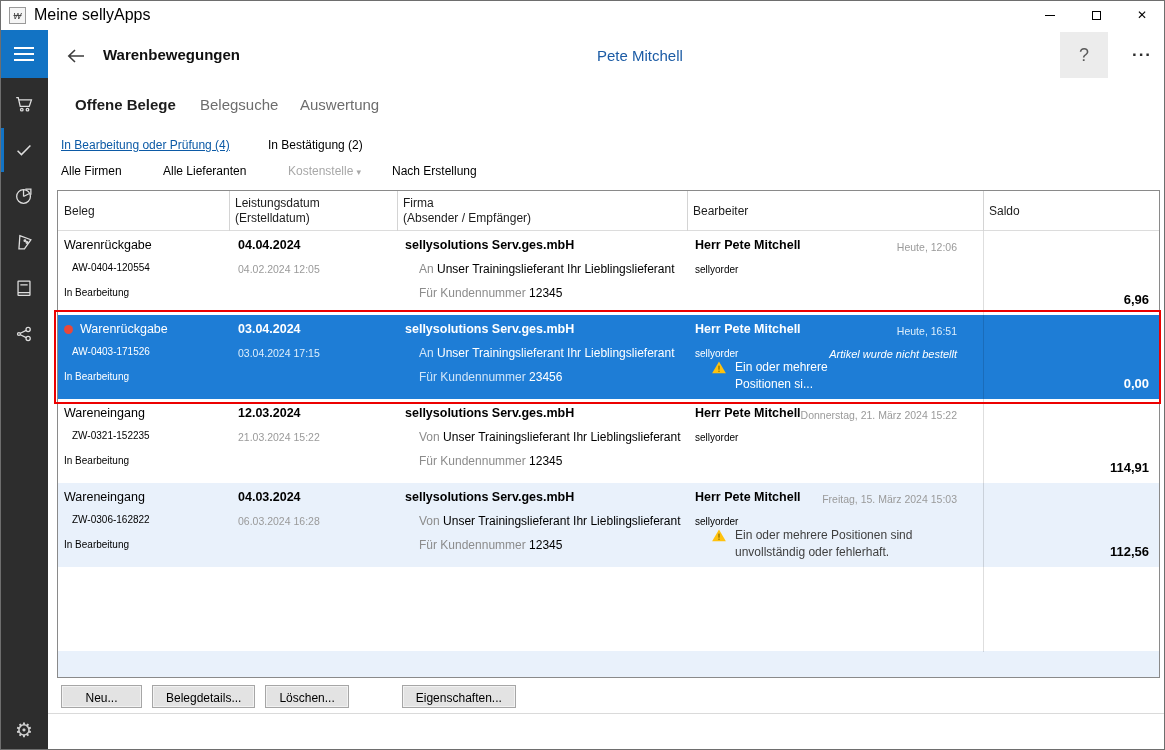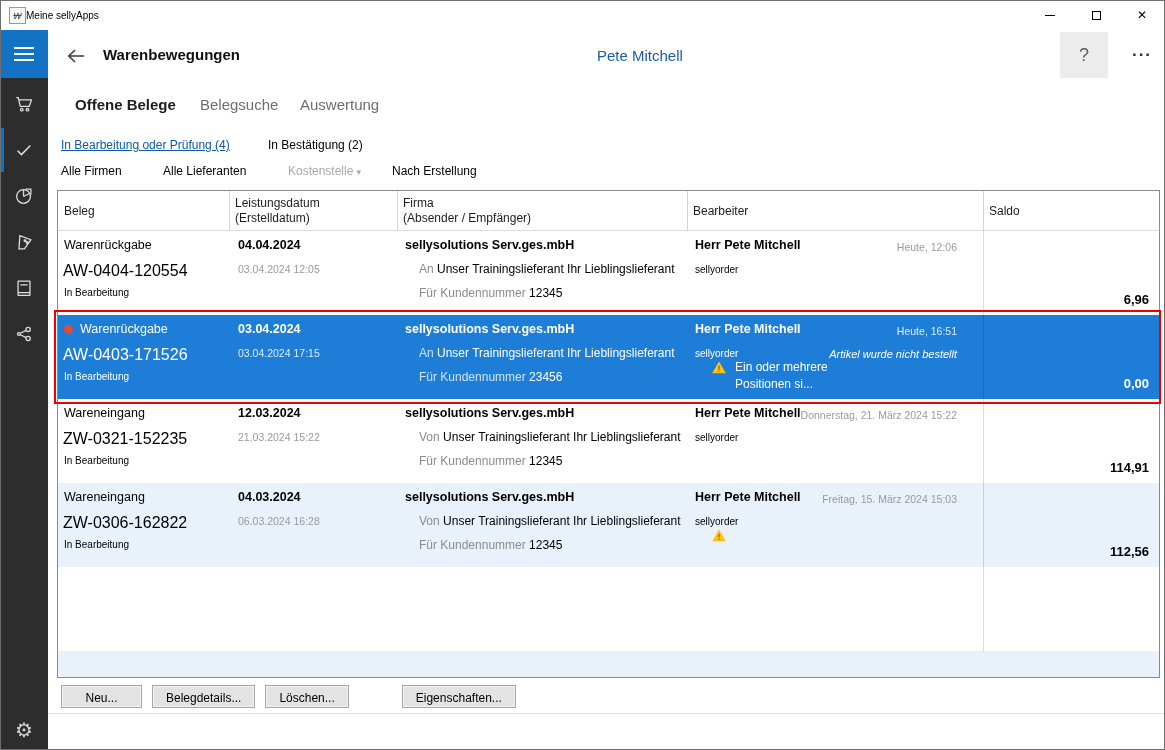--- a/index.html
+++ b/index.html
@@ -8,21 +8,21 @@
     font-family:"Liberation Sans", sans-serif;
     background:#fff; position:relative; overflow:hidden;
     -webkit-font-smoothing:antialiased;
   }
   .frame { position:absolute; inset:0; border:1px solid #6e6e6e; pointer-events:none; z-index:50; }
 
   
   .titlebar { position:absolute; left:0; top:0; width:1165px; height:30px; background:#fff; display:flex; align-items:center; }
   .app-icon { width:17px; height:17px; margin-left:9px; border:1px solid #9a9a9a; background:#f5f5f5;
               font-size:11px; line-height:14px; text-align:center; color:#444; font-style:italic; text-decoration:line-through; }
-  .titlebar-title { margin-left:0; font-size:10px; color:#000; }
+  .titlebar-title { margin-left:8px; font-size:16px; color:#000; }
   .win-controls { margin-left:auto; display:flex; height:30px; }
   .win-btn { width:46px; height:30px; display:flex; align-items:center; justify-content:center; color:#000; font-size:12px; }
   .glyph-min { width:10px; height:1px; background:#000; display:block; }
   .glyph-max { width:9px; height:9px; border:1px solid #000; display:block; }
 
   
   .sidebar { position:absolute; left:0; top:30px; width:48px; height:720px; background:#2d2d2d; }
   .hamburger { width:48px; height:48px; background:#1273c4; display:flex; flex-direction:column; align-items:center; justify-content:center; gap:4px; }
   .hamburger span { width:20px; height:2px; background:#fff; }
   .side-items { margin-top:3px; }
@@ -67,21 +67,21 @@
 
   .row { position:relative; height:84px; color:#000; }
   .row--alt { background:#e9f1fb; }
   .row--selected { background:#1e7dd6; color:#fff; }
   .empty-row { height:86px; background:#fff; }
   .bottom-strip { position:absolute; left:0; bottom:0; width:100%; height:26px; background:#e9f1fb; }
 
   .row > div { position:absolute; }
   .c-type   { left:6px;  top:7px;  font-size:12.5px; font-weight:normal; display:flex; align-items:center; }
   .dot { width:9px; height:9px; border-radius:50%; background:#e8483b; margin-right:7px; display:inline-block; }
-  .c-number { left:5px;  top:31px; font-size:16px; }
+  .c-number { left:14px;  top:31px; font-size:10px; }
   .c-status { left:6px;  top:56px; font-size:10px; }
   .c-date1  { left:180px; top:7px;  font-size:12.5px; font-weight:bold; }
   .c-date2  { left:180px; top:32px; font-size:10.5px; color:#9a9a9a; }
   .c-company{ left:347px; top:7px;  font-size:12.5px; font-weight:bold; }
   .c-dir    { left:361px; top:31px; font-size:12px; }
   .c-cust   { left:361px; top:55px; font-size:12px; }
   .muted    { color:#8c8c8c;text-align:right; }
   .c-editor { left:637px; top:7px;  font-size:12.5px; font-weight:bold; }
   .c-timestamp { left:637px; top:10px; width:262px; text-align:right; font-size:10.5px; color:#9a9a9a; }
   .c-app    { left:637px; top:33px; font-size:10px; }
@@ -229,21 +229,21 @@
       <div class="hsep hsep-4"></div>
     </div>
 
     <div class="row">
       <div class="c-type">
           <span>Warenrückgabe</span>
         </div>
       <div class="c-number">AW-0404-120554</div>
       <div class="c-status">In Bearbeitung</div>
       <div class="c-date1">04.04.2024</div>
-      <div class="c-date2">03.04.2024 12:05</div>
+      <div class="c-date2">04.02.2024 12:05</div>
       <div class="c-company">sellysolutions Serv.ges.mbH</div>
       <div class="c-dir"><span class="muted">An</span> <span>Unser Trainingslieferant Ihr Lieblingslieferant</span></div>
       <div class="c-cust"><span class="muted">Für Kundennummer</span> <span>12345</span></div>
       <div class="c-editor">Herr Pete Mitchell</div>
       <div class="c-timestamp">Heute, 12:06</div>
       <div class="c-app">sellyorder</div>
       <div class="c-saldo">6,96</div>
     </div>
 
     <div class="row row--selected">
@@ -303,20 +303,21 @@
       <div class="c-cust"><span class="muted">Für Kundennummer</span> <span>12345</span></div>
       <div class="c-editor">Herr Pete Mitchell</div>
       <div class="c-timestamp">Freitag, 15. März 2024 15:03</div>
       <div class="c-app">sellyorder</div>
       <div class="c-warning">
         <svg class="warn-icon" width="16" height="16" viewBox="0 0 24 24">
           <path d="M12 2.5L23 21H1z" fill="#FFC20E"></path>
             <rect x="11" y="9" width="2" height="6.5" fill="#8a6d00"></rect>
             <rect x="11" y="17" width="2" height="2" fill="#8a6d00"></rect>
         </svg>
+        <span><span>Ein oder mehrere Positionen sind</span><br><span>unvollständig oder fehlerhaft.</span></span>
       </div>
       <div class="c-saldo">112,56</div>
     </div>
 
     <div class="empty-row"></div>
     <div class="bottom-strip"></div>
     <div class="saldo-sep"></div>
   </div>
 
   <div class="footer-buttons">

